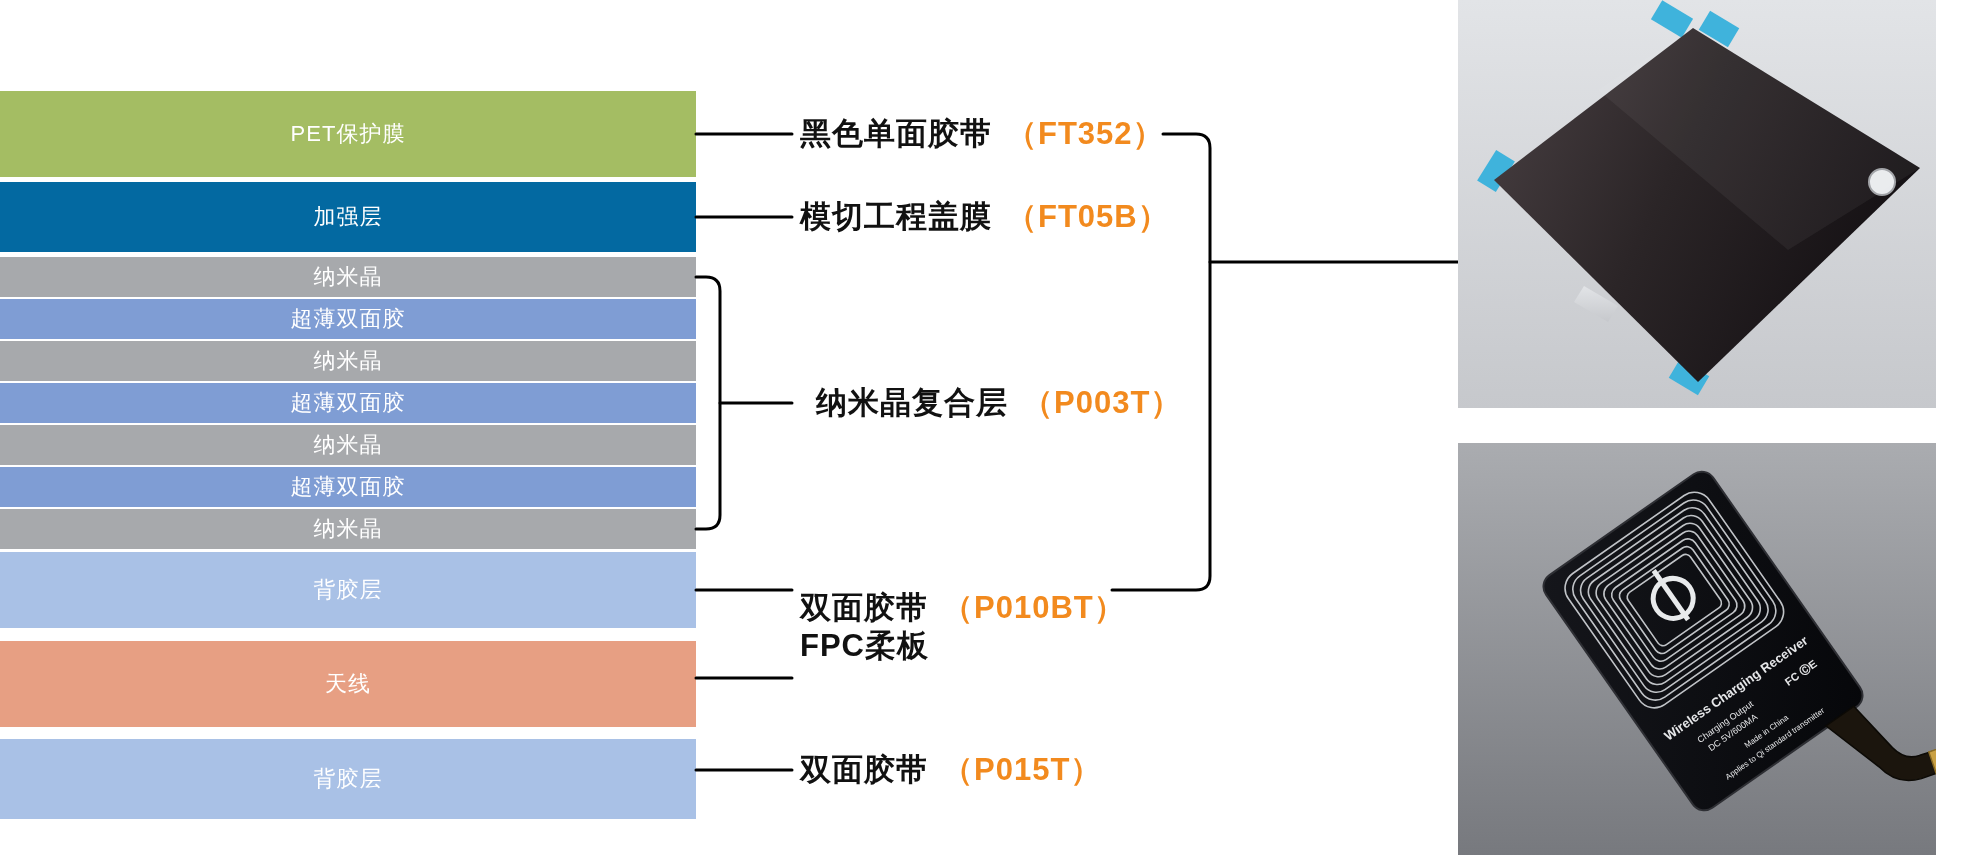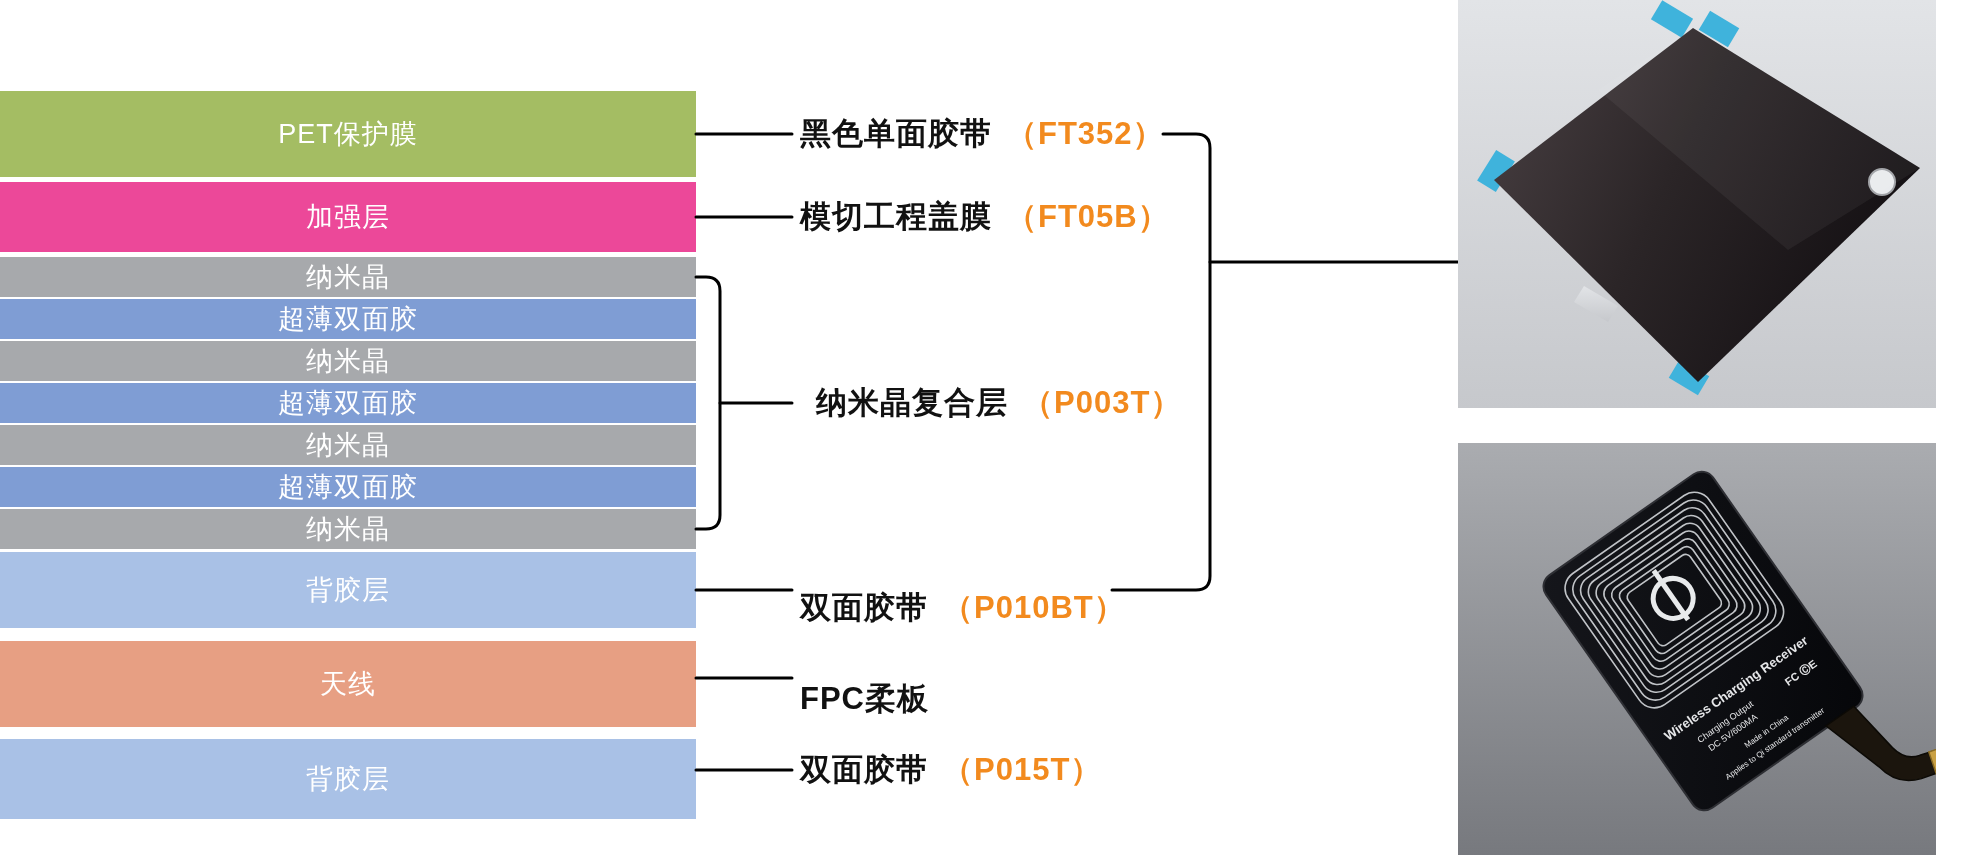--- a/index.html
+++ b/index.html
@@ -2,21 +2,21 @@
 <html><head>
 <meta charset="utf-8">
 <style>
   html,body{margin:0;padding:0;background:#ffffff;}
   body{font-family:"Liberation Sans","DejaVu Sans",sans-serif;}
   #canvas{position:relative;width:1985px;height:855px;background:#ffffff;overflow:hidden;}
 
   
   #layer-stack{position:absolute;left:0;top:91px;width:696px;}
   .layer{display:flex;align-items:center;justify-content:center;}
-  .layer-label{color:#ffffff;font-size:27px;letter-spacing:1px;}
+  .layer-label{color:#ffffff;font-size:22px;letter-spacing:1px;}
 
   
   .callout{position:absolute;left:800px;transform:translateY(-50%);white-space:nowrap;}
   .c-name{color:#111111;font-size:31px;font-weight:600;letter-spacing:1px;}
   .c-part{color:#f28a1e;font-size:31px;font-weight:700;margin-left:14px;letter-spacing:1px;text-align:center;}
 
   
   #lines{position:absolute;left:0;top:0;pointer-events:none;}
 
   
@@ -27,21 +27,21 @@
 </head>
 <body>
 
 <div id="canvas">
 
   <div id="layer-stack">
     <div class="layer" style="height: 86px; background: rgb(164, 189, 99); margin-bottom: 5px;">
       <span class="layer-label">PET保护膜</span>
     </div>
 
-    <div class="layer" style="height: 70px; background: #ec4899; margin-bottom: 5px;">
+    <div class="layer" style="height: 70px; background: #0369a1; margin-bottom: 5px;">
       <span class="layer-label">加强层</span>
     </div>
 
     <div class="layer" style="height: 40px; background: rgb(167, 169, 172); margin-bottom: 2px;">
       <span class="layer-label">纳米晶</span>
     </div>
 
     <div class="layer" style="height: 40px; background: rgb(127, 157, 212); margin-bottom: 2px;">
       <span class="layer-label">超薄双面胶</span>
     </div>
@@ -89,21 +89,21 @@
     </div>
 
     <div class="callout" style="top: 403px; margin-left: 16px;">
       <span class="c-name">纳米晶复合层</span><span class="c-part">（P003T）</span>
     </div>
 
     <div class="callout" style="top: 608px;">
       <span class="c-name">双面胶带</span><span class="c-part">（P010BT）</span>
     </div>
 
-    <div class="callout" style="top: 699px;">
+    <div class="callout" style="top: 646px;">
       <span class="c-name">FPC柔板</span><span class="c-part"></span>
     </div>
 
     <div class="callout" style="top: 770px;">
       <span class="c-name">双面胶带</span><span class="c-part">（P015T）</span>
     </div>
   </div>
 
   <svg id="lines" width="1985" height="855" viewBox="0 0 1985 855">
     <g stroke="#000000" stroke-width="3" fill="none" stroke-linecap="round">

